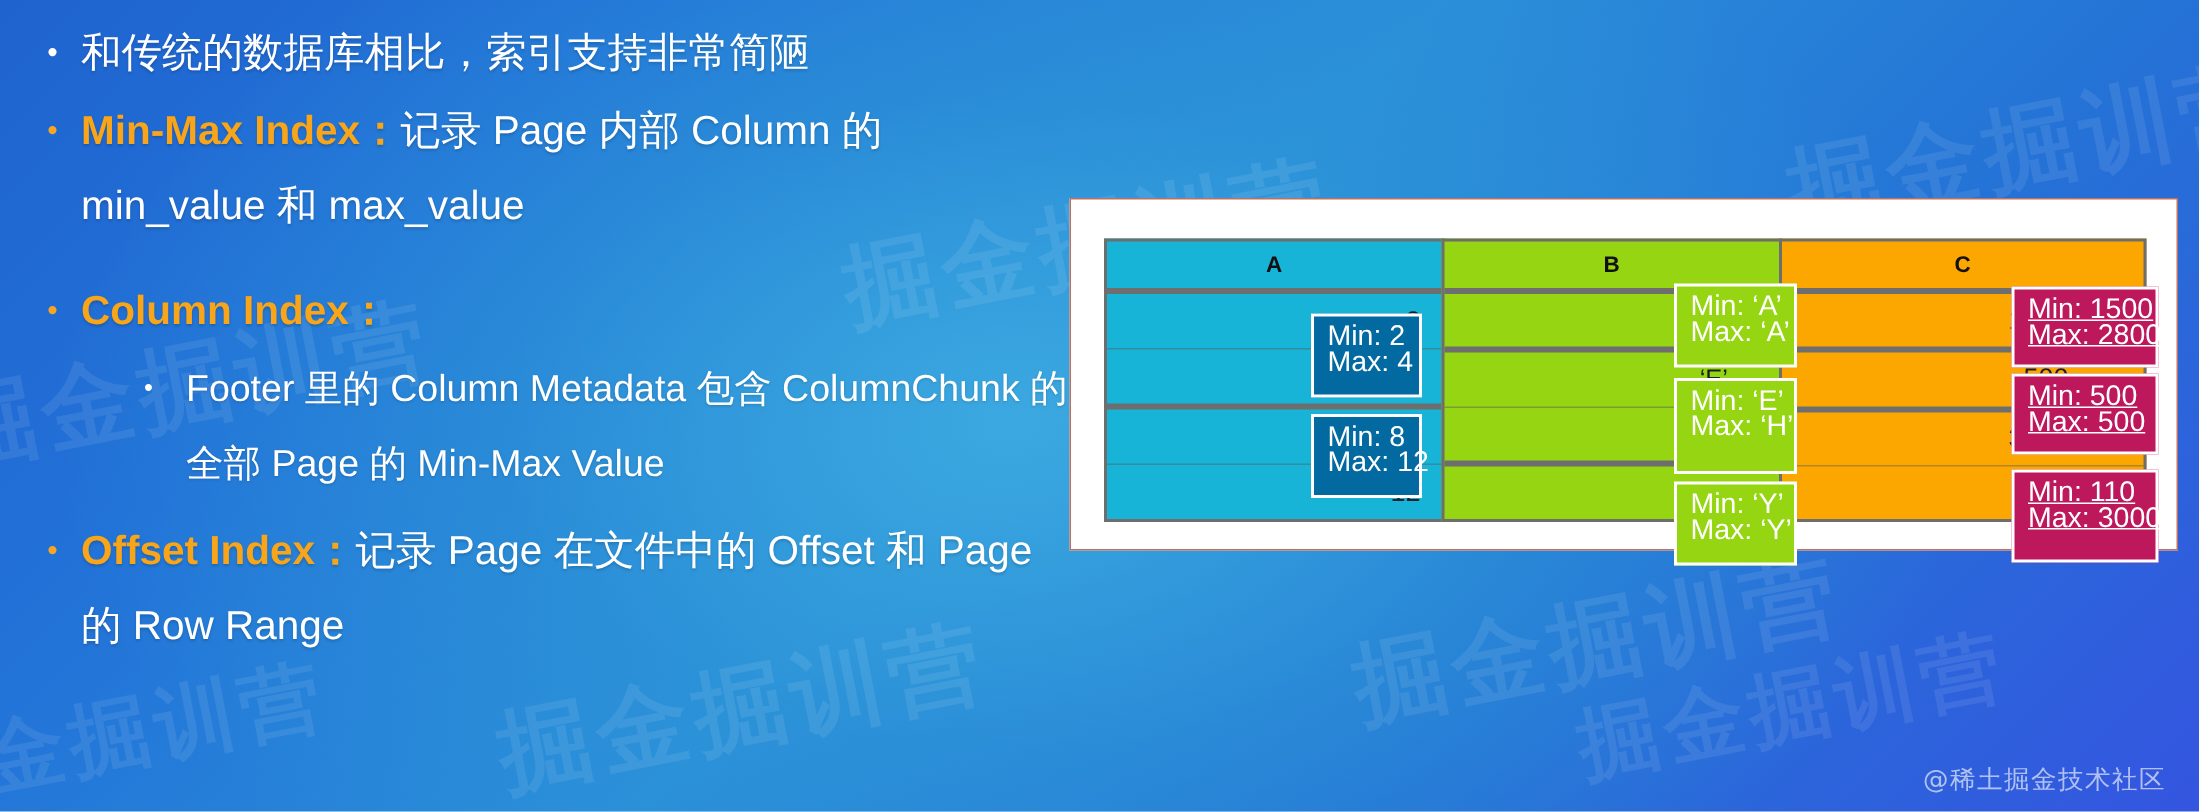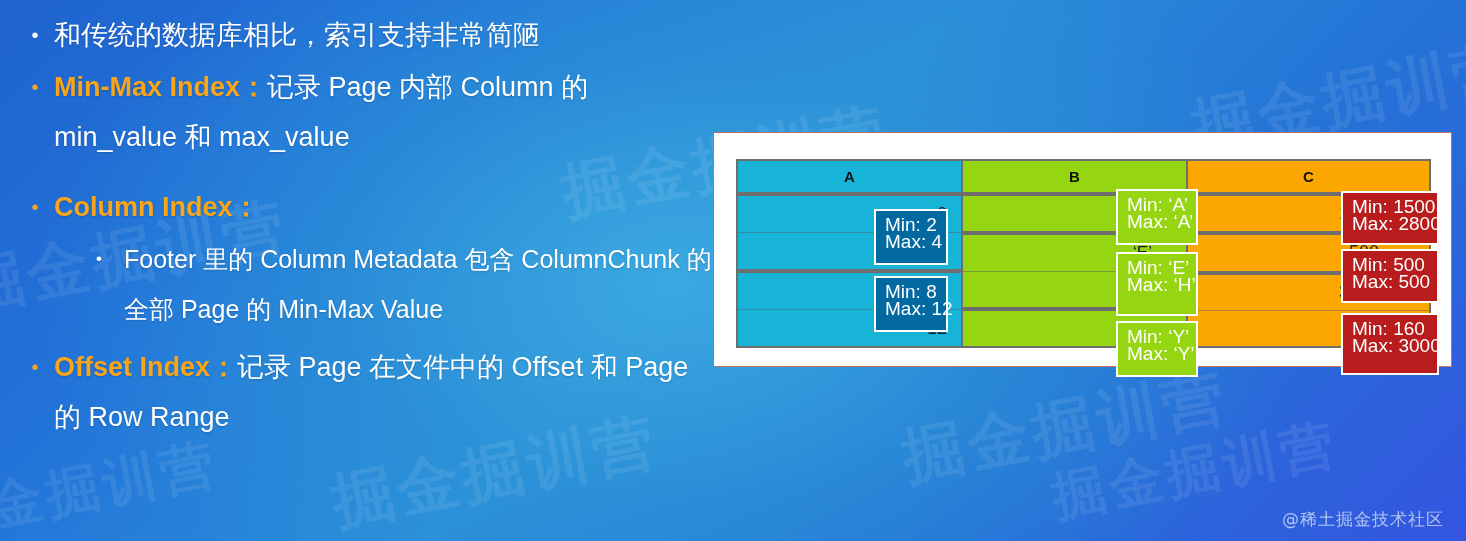--- a/index.html
+++ b/index.html
@@ -152,21 +152,21 @@
     border: 2px solid #ffffff;
     color: #ffffff;
     font-size: 19px;
     line-height: 17px;
     padding: 5px 8px 5px 9px;
     z-index: 4;
     white-space: nowrap;
   }
   .callout.cyan  { background: #0369a1; }
   .callout.green { background: #96d511; }
-  .callout.amber { background: #b91c1c; }
+  .callout.amber { background: #be185d; text-decoration: underline; }
 
   
   .co-a1 { left: 136px; top: 48px;  width: 74px; height: 56px; }
   .co-a2 { left: 136px; top: 115px; width: 74px; height: 56px; }
   
   .co-b1 { left: 153px; top: 28px;  width: 82px; height: 56px; }
   .co-b2 { left: 153px; top: 91px;  width: 82px; height: 64px; }
   .co-b3 { left: 153px; top: 160px; width: 82px; height: 56px; }
   
   .co-c1 { left: 153px; top: 30px;  width: 98px; height: 54px; }
@@ -283,21 +283,21 @@
       </div>
       <div class="callout amber co-c1">
         <div>Min: 1500</div>
         <div>Max: 2800</div>
       </div>
       <div class="callout amber co-c2">
         <div>Min: 500</div>
         <div>Max: 500</div>
       </div>
       <div class="callout amber co-c3">
-        <div>Min: 160</div>
+        <div>Min: 110</div>
         <div>Max: 3000</div>
       </div>
     </div>
 
   </div>
 </div>
 
 <div class="credit">@稀土掘金技术社区</div>
 
 </body></html>

